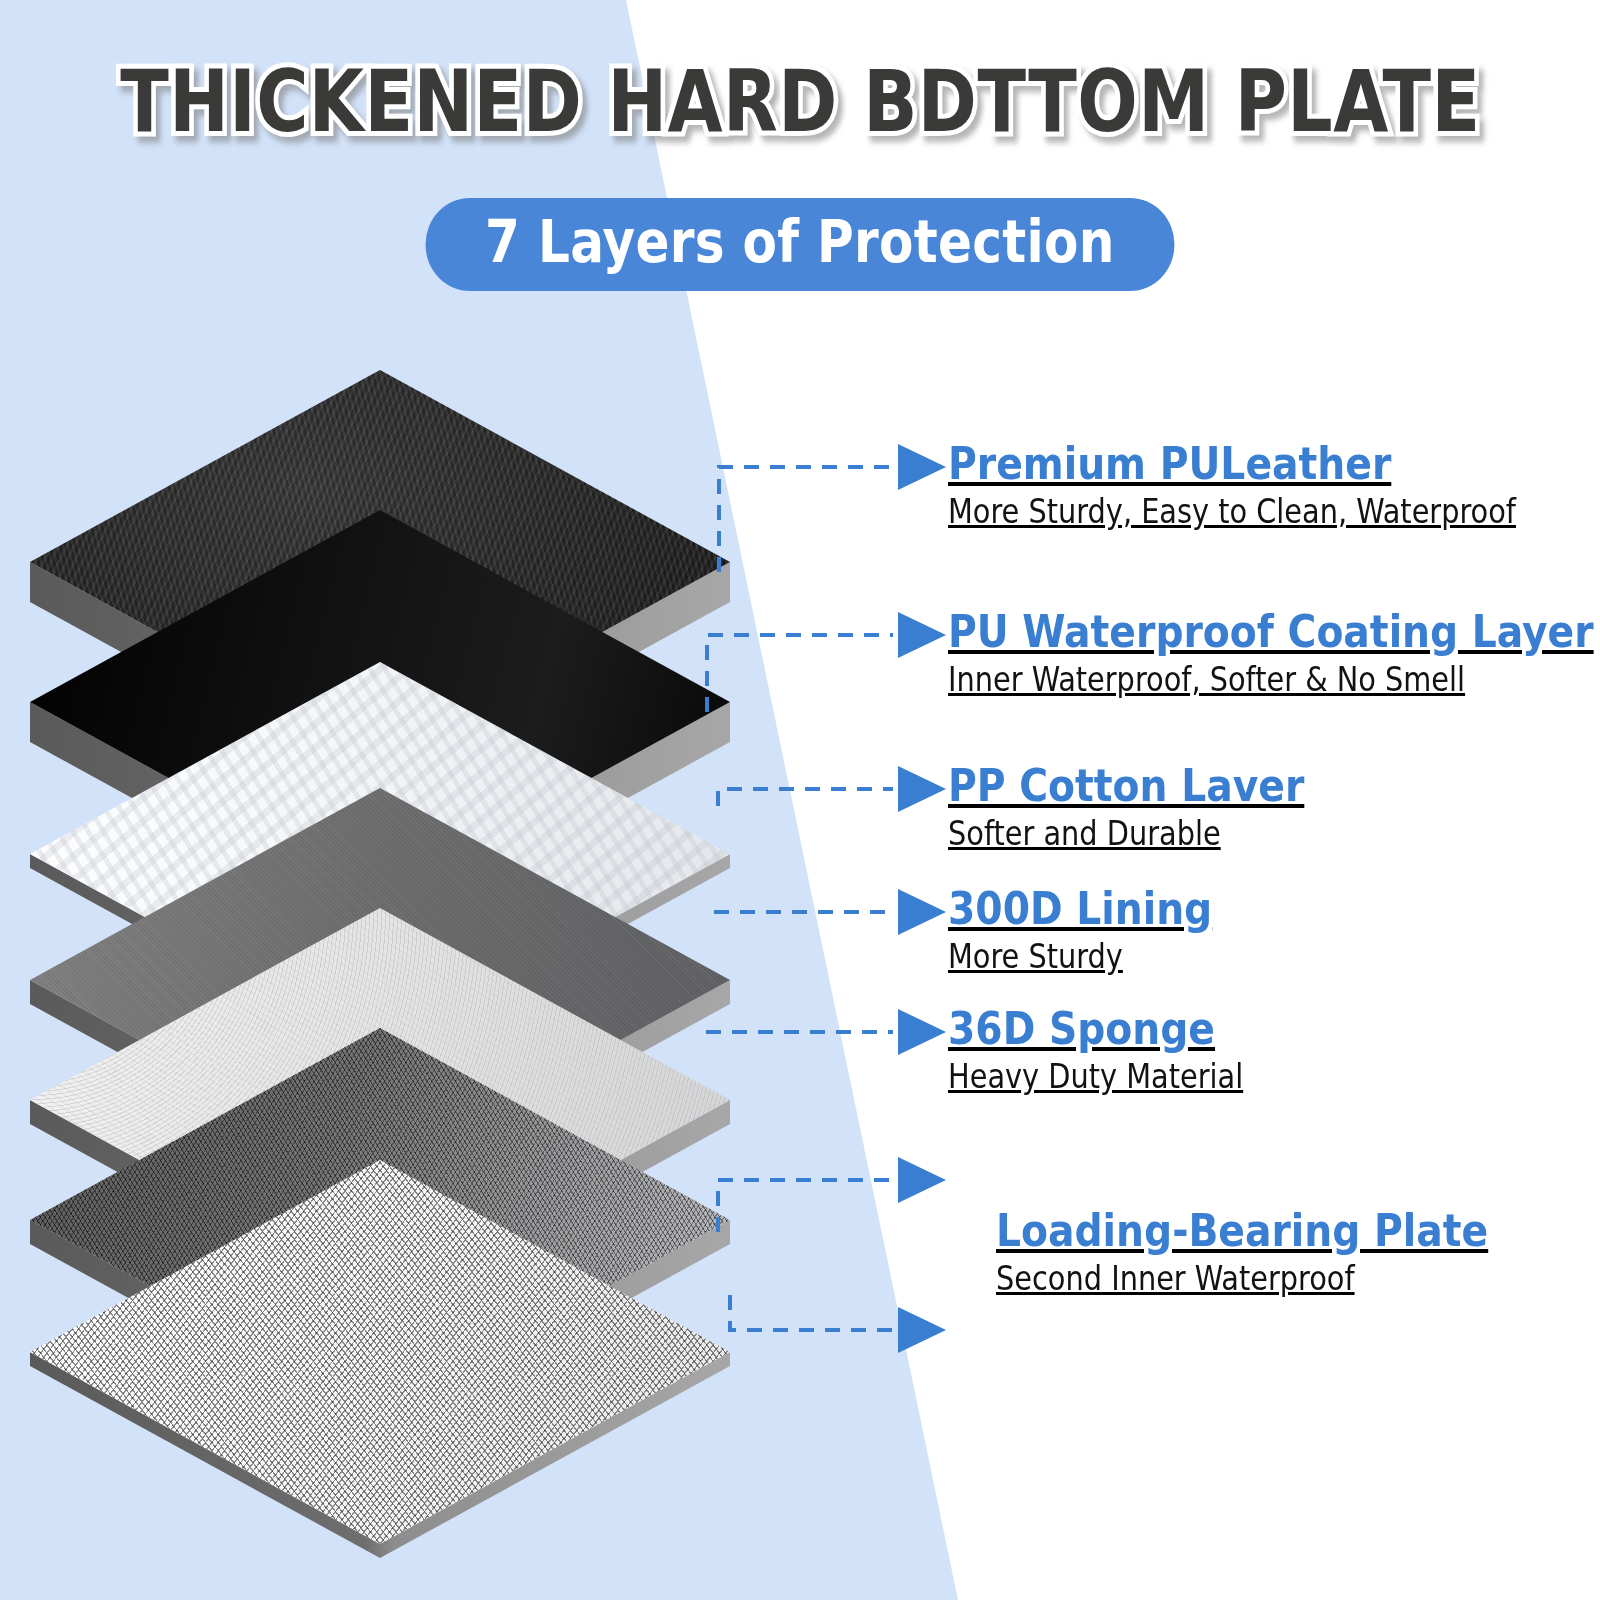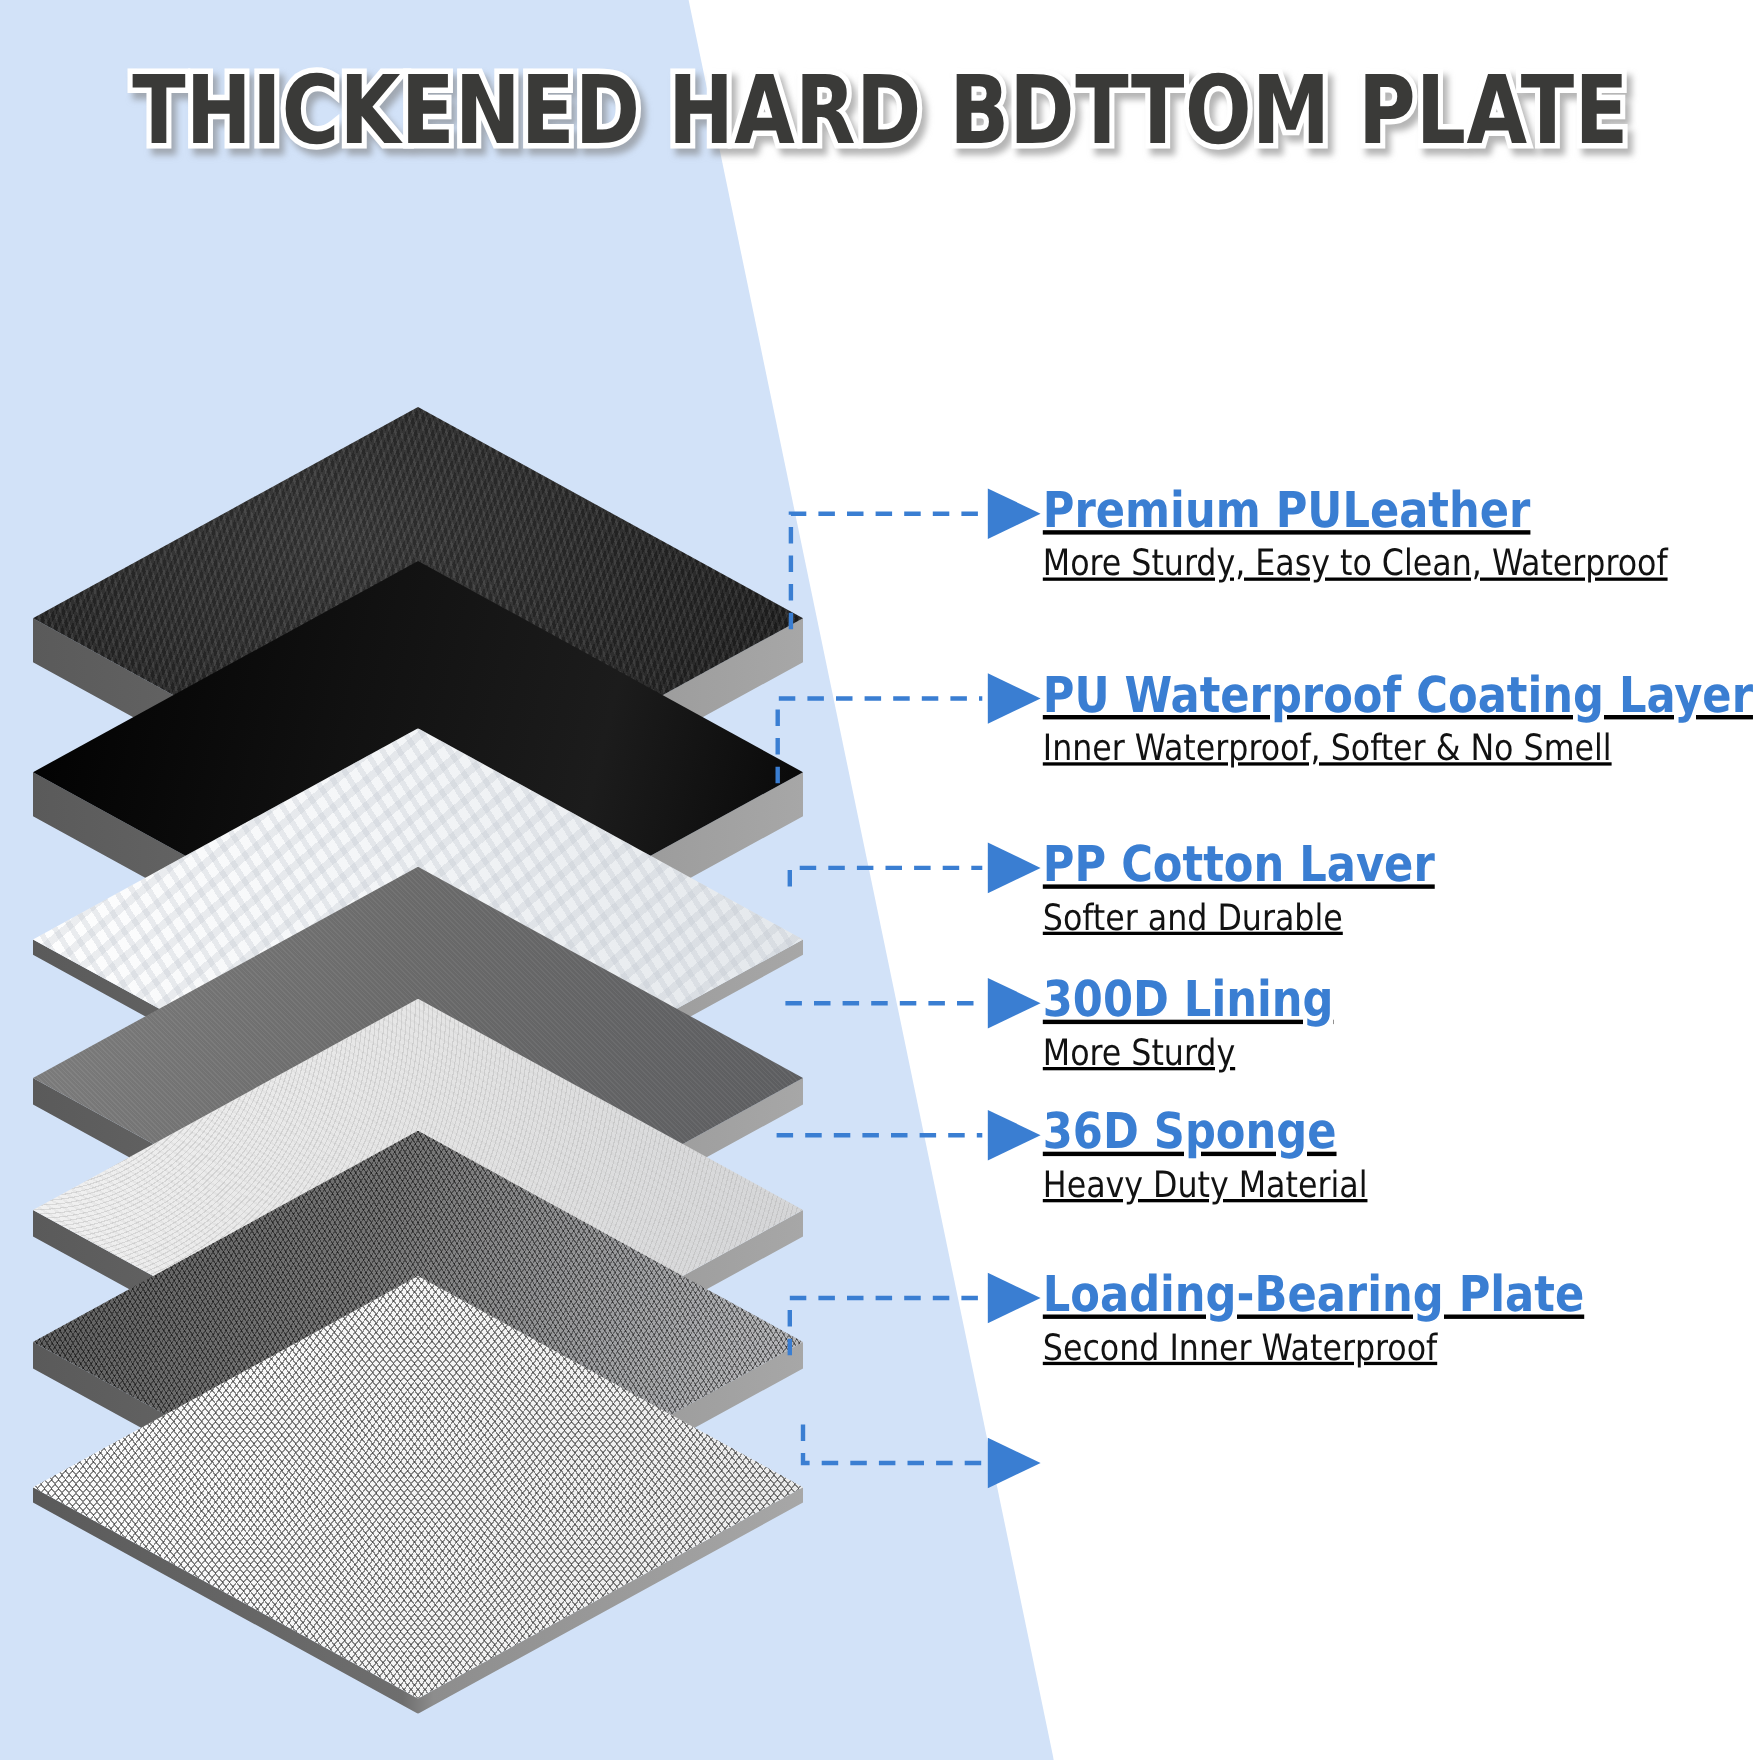--- a/index.html
+++ b/index.html
@@ -138,20 +138,23 @@
 
 <div id="stage">
 
   <div class="bg-white"></div>
   <div class="bg-blue-wedge"></div>
 
   <div class="title-wrap">
     <span class="title">THICKENED HARD BDTTOM PLATE</span>
   </div>
 
+  <div class="badge-wrap">
+    <span class="badge">7 Layers of Protection</span>
+  </div>
 
   <div id="stack">
 
     <div class="layer" style="left:30px; top:10px;">
       <div class="edge thick"></div>
       <div class="face mat-pu"></div>
     </div>
 
     <div class="layer" style="left:30px; top:150px;">
       <div class="edge thick"></div>
@@ -223,19 +226,19 @@
   <div class="label-row" style="top:886px;">
     <div class="label-title">300D Lining</div>
     <div class="label-sub">More Sturdy</div>
   </div>
 
   <div class="label-row" style="top:1006px;">
     <div class="label-title">36D Sponge</div>
     <div class="label-sub">Heavy Duty Material</div>
   </div>
 
-  <div class="label-row" style="top:1154px;">
+  <div class="label-row" style="top:1208px;margin-left:48px;">
     <div class="label-title">Loading-Bearing Plate</div>
     <div class="label-sub">Second Inner Waterproof</div>
   </div>
 
 
 </div>
 
 </body></html>

